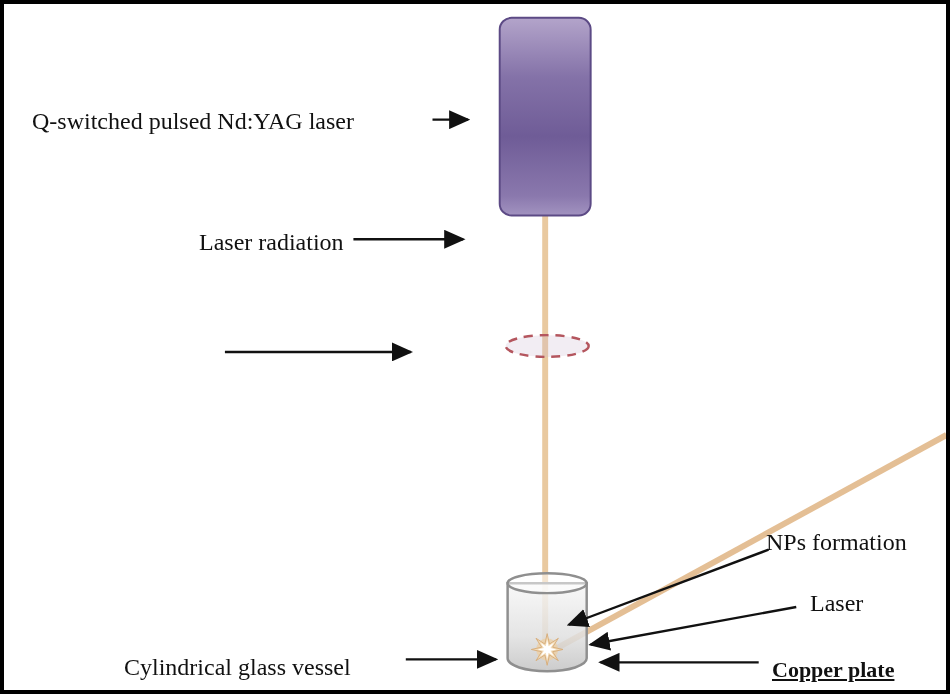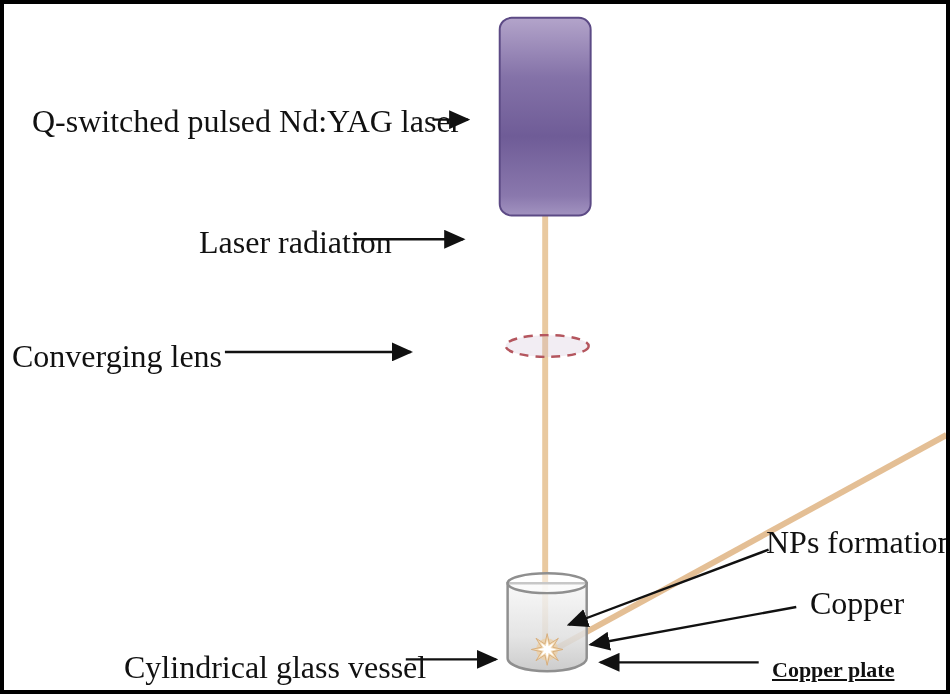--- a/index.html
+++ b/index.html
@@ -19,21 +19,21 @@
     color: #111111;
   }
   .diagram-svg {
     position: absolute;
     inset: 0;
     width: 100%;
     height: 100%;
   }
   .label {
     position: absolute;
-    font-size: 32px;
+    font-size: 24px;
     line-height: 30px;
     white-space: nowrap;
     color: #111111;
   }
   .label.bold {
     font-weight: bold;
     font-size: 22px;
     text-decoration: underline;
   }
 </style>
@@ -86,23 +86,22 @@
     <line x1="772" y1="552" x2="570" y2="628" stroke="#111111" stroke-width="2.4" marker-end="url(#arrowhead)"></line>
     <line x1="800" y1="610" x2="592" y2="648" stroke="#111111" stroke-width="2.4" marker-end="url(#arrowhead)"></line>
     <line x1="405" y1="663" x2="496" y2="663" stroke="#111111" stroke-width="2.4" marker-end="url(#arrowhead)"></line>
     <line x1="762" y1="666" x2="602" y2="666" stroke="#111111" stroke-width="2.4" marker-end="url(#arrowhead)"></line>
   </svg>
 
   <div class="label" style="left:28px; top:102px;">Q-switched pulsed Nd:YAG laser</div>
 
   <div class="label" style="left:150px; top:223px;margin-left:45px;">Laser radiation</div>
 
-  <div class="label" style="left:8px; top:337px;">Converging lens</div>
 
   <div class="label" style="left:762px; top:523px;">NPs formation</div>
 
-  <div class="label" style="left:806px; top:584px;">Copper</div>
+  <div class="label" style="left:806px; top:584px;">Laser</div>
 
   <div class="label" style="left:120px; top:648px;">Cylindrical glass vessel</div>
 
   <div class="label bold" style="left:768px; top:651px;">Copper plate</div>
 
 </div>
 
 </body></html>

